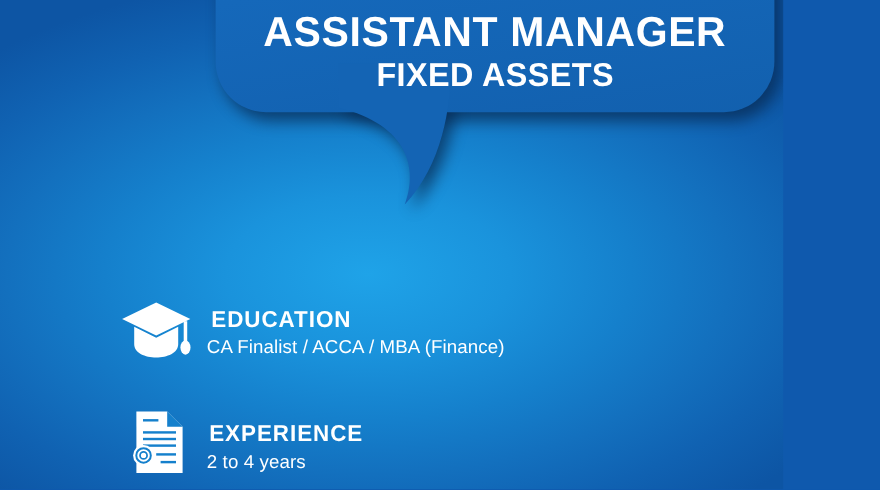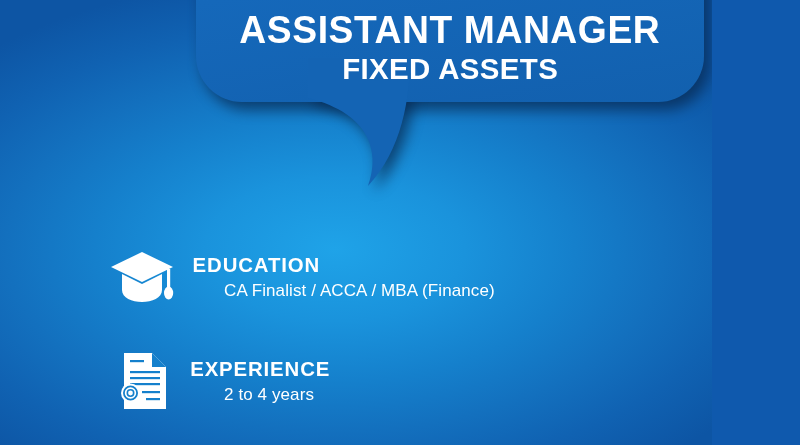--- a/index.html
+++ b/index.html
@@ -103,21 +103,21 @@
 
   
   .rows {
     position: absolute;
     left: 96px;
     top: 224px;
     width: 640px;
   }
   .row {
     display: flex;
-    align-items: center;
+    align-items: flex-end;
     height: 104px;
   }
   .row-icon {
     width: 92px;
     flex: 0 0 92px;
     display: flex;
     align-items: flex-start;
     justify-content: center;
     padding-top: 2px;
   }
@@ -131,21 +131,20 @@
     letter-spacing: .9px;
     line-height: 1.1;
     transform: scaleX(.97);
   }
   .row-value {
     font-size: 17px;
     color: #ffffff;
     line-height: 1.35;
     margin-top: 3px;
     letter-spacing: .1px;
-    margin-left: 36px;
   }
 </style>
 </head>
 <body>
 
 <div id="poster">
 
   <div class="bubble-wrap">
     <div class="bubble-shadow"></div>
 

